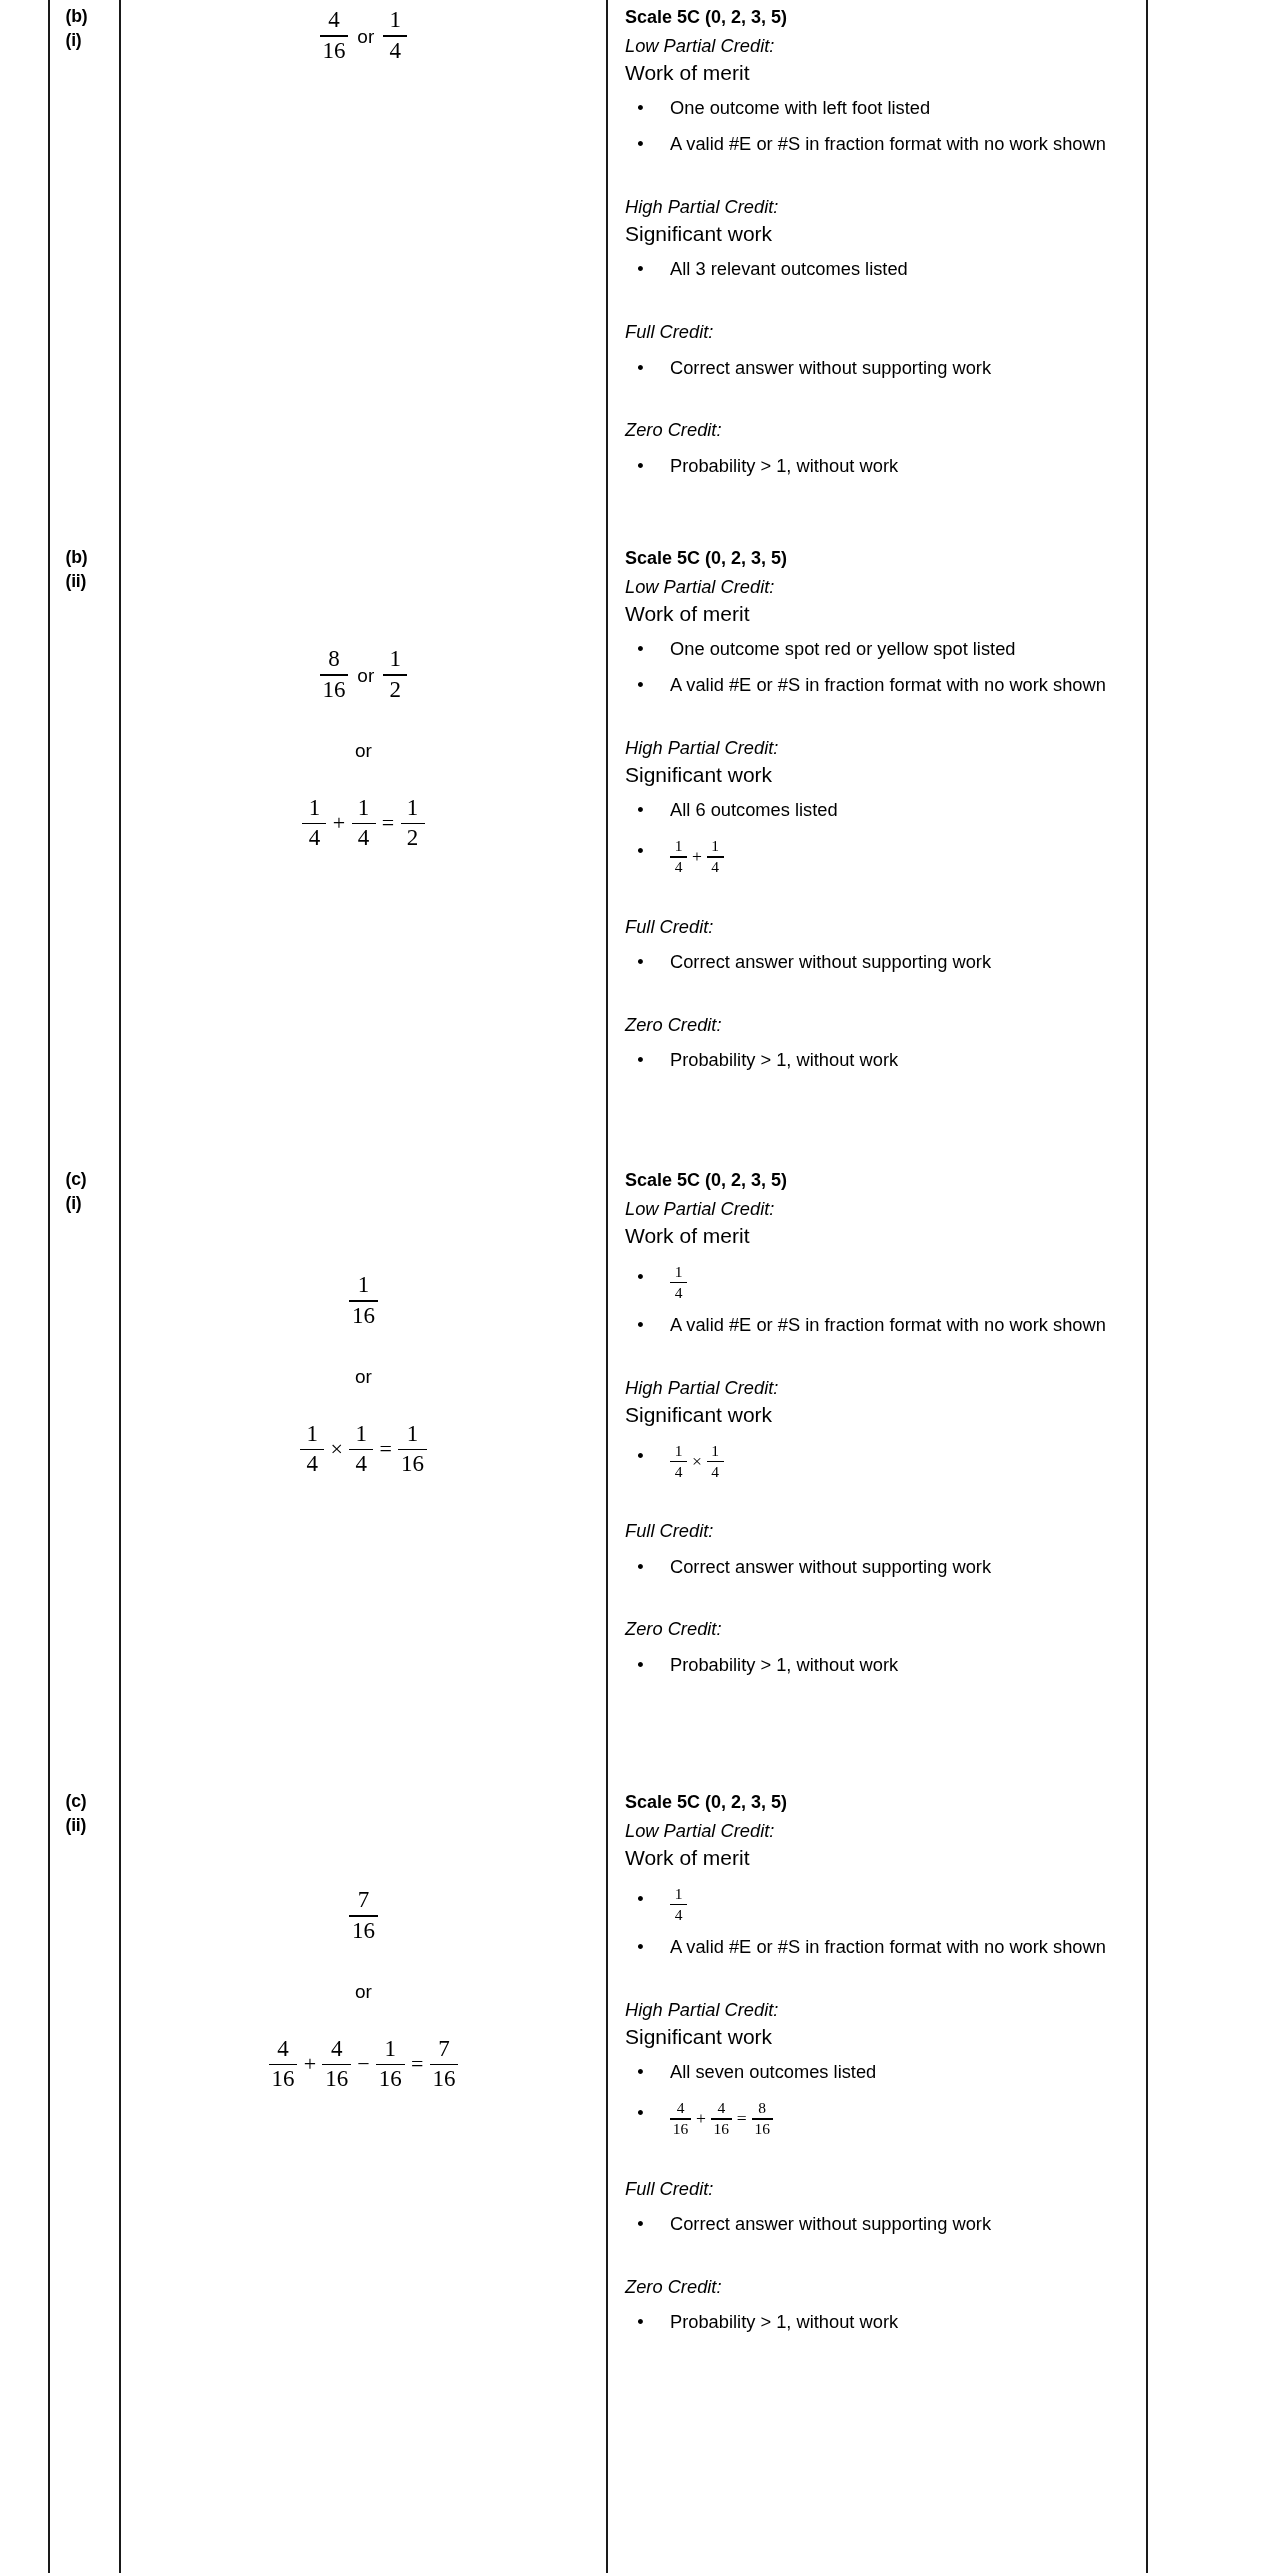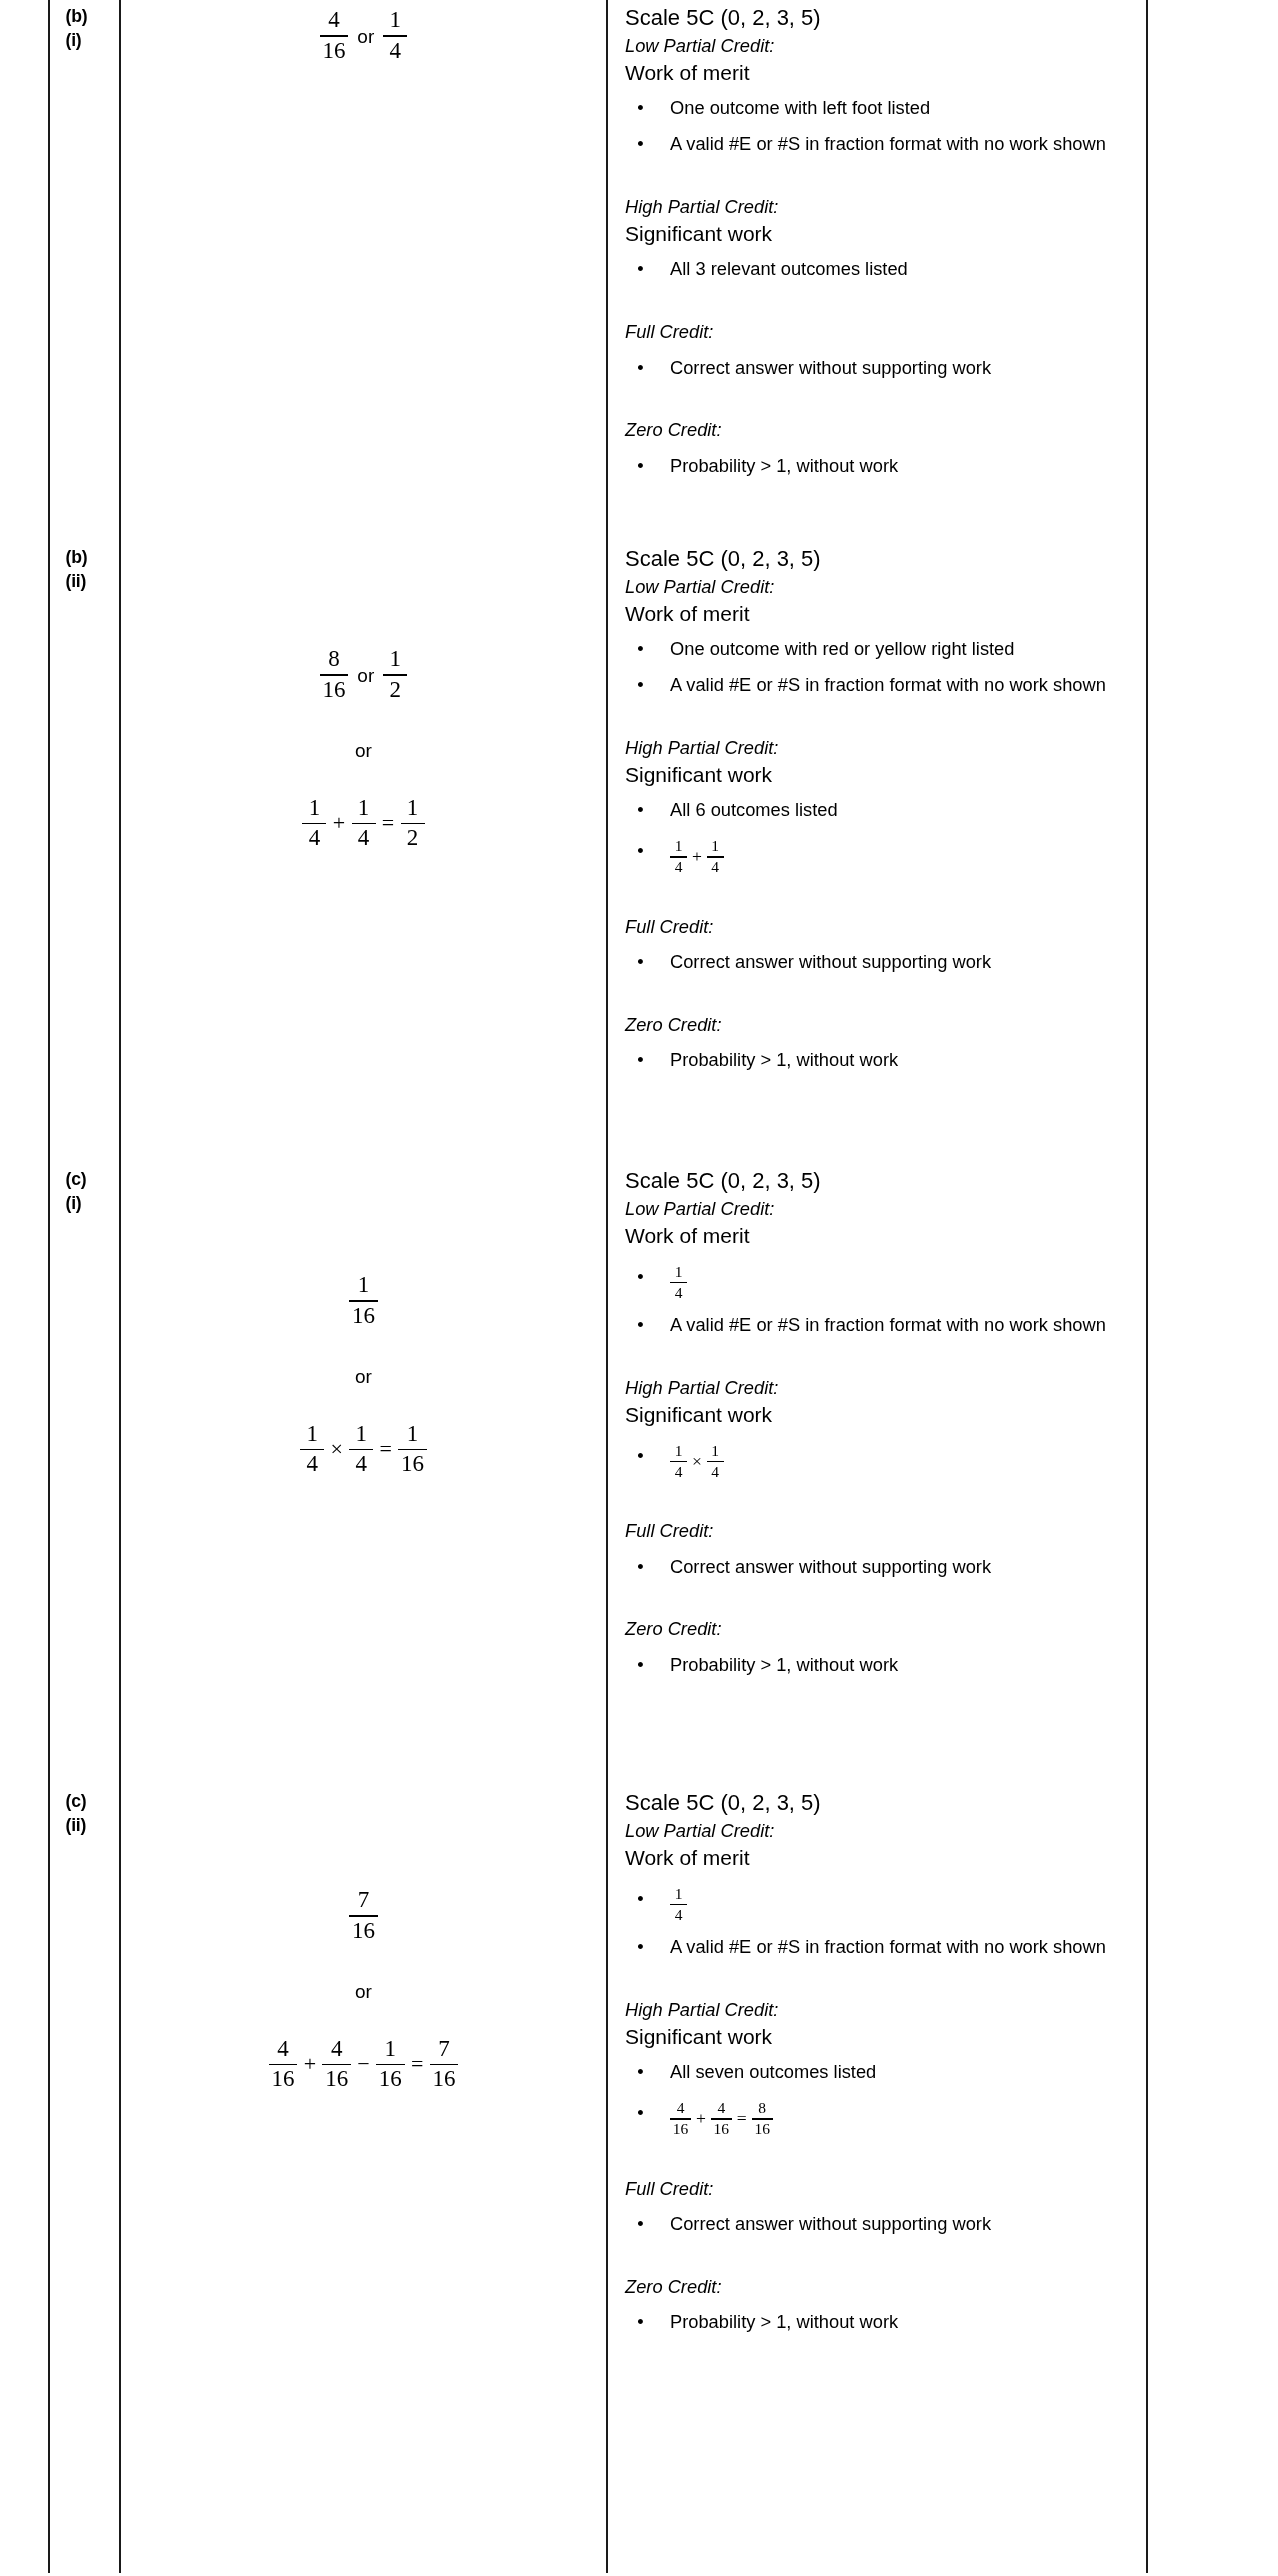--- a/index.html
+++ b/index.html
@@ -96,21 +96,21 @@
   .frac.big .bar{min-width:24px;height:1.4px;}
   .frac.small{font-size:15.5px;}
   .frac.small .bar{min-width:17px;height:1.4px;margin:1.4px 0;}
 
   
   .scheme{
     font-family:"Liberation Sans",sans-serif;
     font-size:18.3px;
     line-height:27.4px;
   }
-  .scale-head{font-weight:normal;font-size:22px;}
+  .scale-head{font-weight:bold;font-size:18px;}
   .sub-italic{font-style:italic;font-size:18.3px;}
   .plain{font-size:21px;}
   ul.blist{
     list-style:none;
     margin:0;
     padding:0;
   }
   ul.blist li{
     position:relative;
     padding-left:37px;
@@ -235,21 +235,21 @@
               </span>
             </div>
           </div>
         </div>
         <div class="c-scheme" style="min-height: 622px;">
           <div class="scheme">
             <div class="scale-head">Scale 5C (0, 2, 3, 5)</div>
             <div class="sub-italic">Low Partial Credit:</div>
             <div class="plain">Work of merit</div>
             <ul class="blist">
-              <li>One outcome with red or yellow right listed</li>
+              <li>One outcome spot red or yellow spot listed</li>
               <li>A valid #E or #S in fraction format with no work shown</li>
             </ul>
             <div class="gap"></div>
             <div class="sub-italic">High Partial Credit:</div>
             <div class="plain">Significant work</div>
             <ul class="blist">
               <li>All 6 outcomes listed</li>
               <li class="mathitem"><span class="mini-math">
                   <span class="frac small">
                     <span class="num">1</span>

